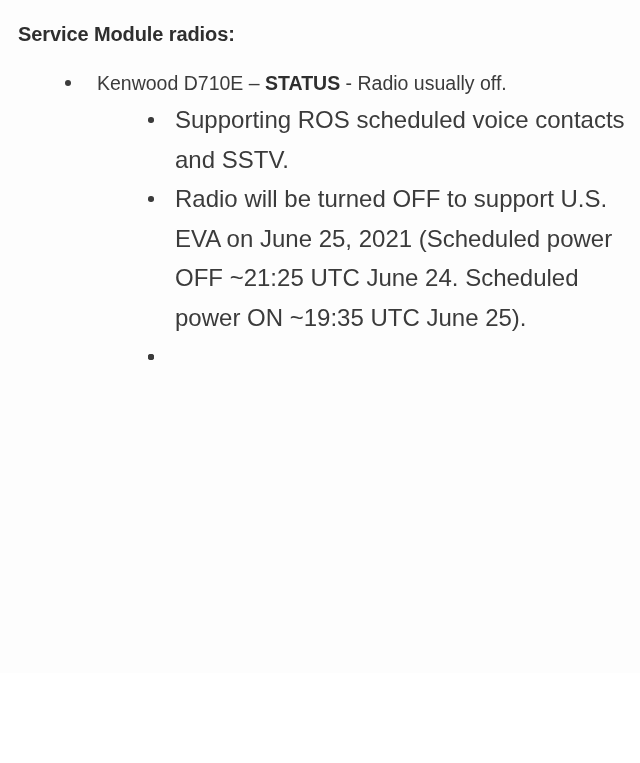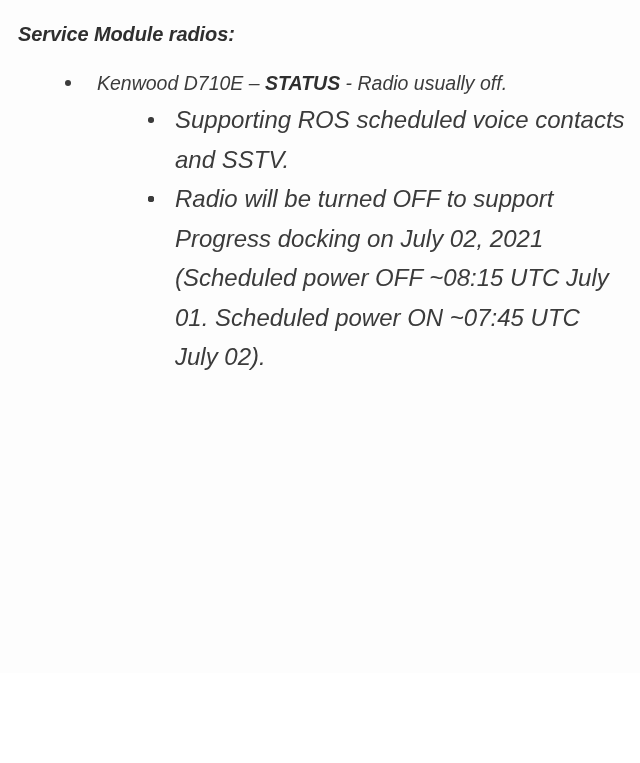--- a/index.html
+++ b/index.html
@@ -15,21 +15,20 @@
     overflow: hidden;
   }
 
   .page {
     position: relative;
     width: 640px;
     height: 673px;
     background: #fdfdfd;
     box-sizing: border-box;
     padding: 0;
-    font-style: italic;
   }
 
   
   .doc-heading {
     position: absolute;
     left: 18px;
     top: 20px;
     font-size: 20px;
     line-height: 28px;
     font-weight: bold;
@@ -115,22 +114,25 @@
       <span class="bullet"></span>
       <span>Kenwood D710E – </span><span class="status-strong">STATUS</span><span> - Radio usually off.</span>
 
       <ul class="list-level-2">
         <li class="item-l2">
           <span class="bullet"></span>
           <span class="item-l2-text">Supporting ROS scheduled voice contacts and SSTV.</span>
         </li>
         <li class="item-l2">
           <span class="bullet"></span>
+          <span class="item-l2-text">Radio will be turned OFF to support U.S. EVA on June 25, 2021 (Scheduled power OFF ~21:25 UTC June 24. Scheduled power ON ~19:35 UTC June 25).</span>
         </li>
         <li class="item-l2">
           <span class="bullet"></span>
-          <span class="item-l2-text">Radio will be turned OFF to support Progress docking on July 02, 2021 (Scheduled power OFF ~08:15 UTC July 01. Scheduled power ON ~07:45 UTC July 02).</span>
+        </li>
+        <li class="item-l2">
+          <span class="bullet"></span>
         </li>
       </ul>
     </li>
   </ul>
 
 </div>
 
 </body></html>

